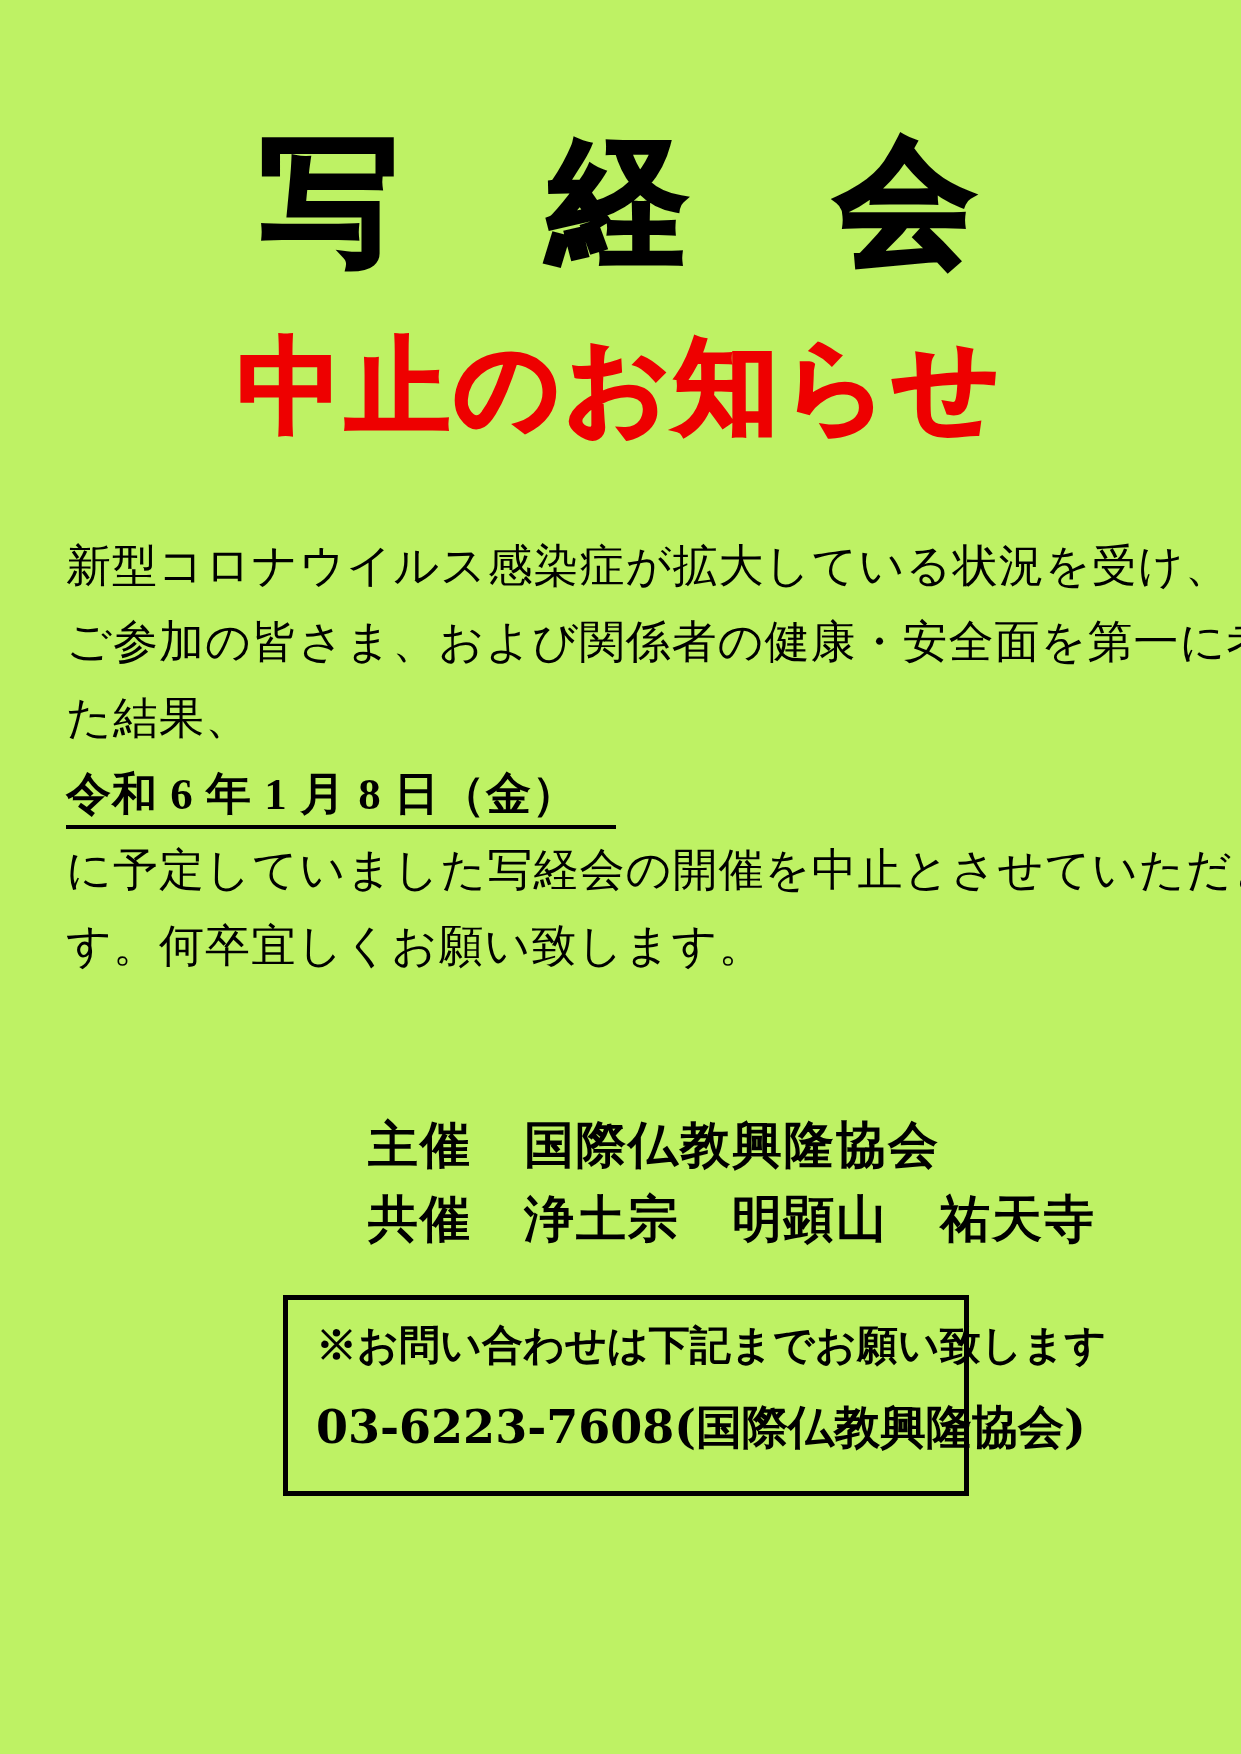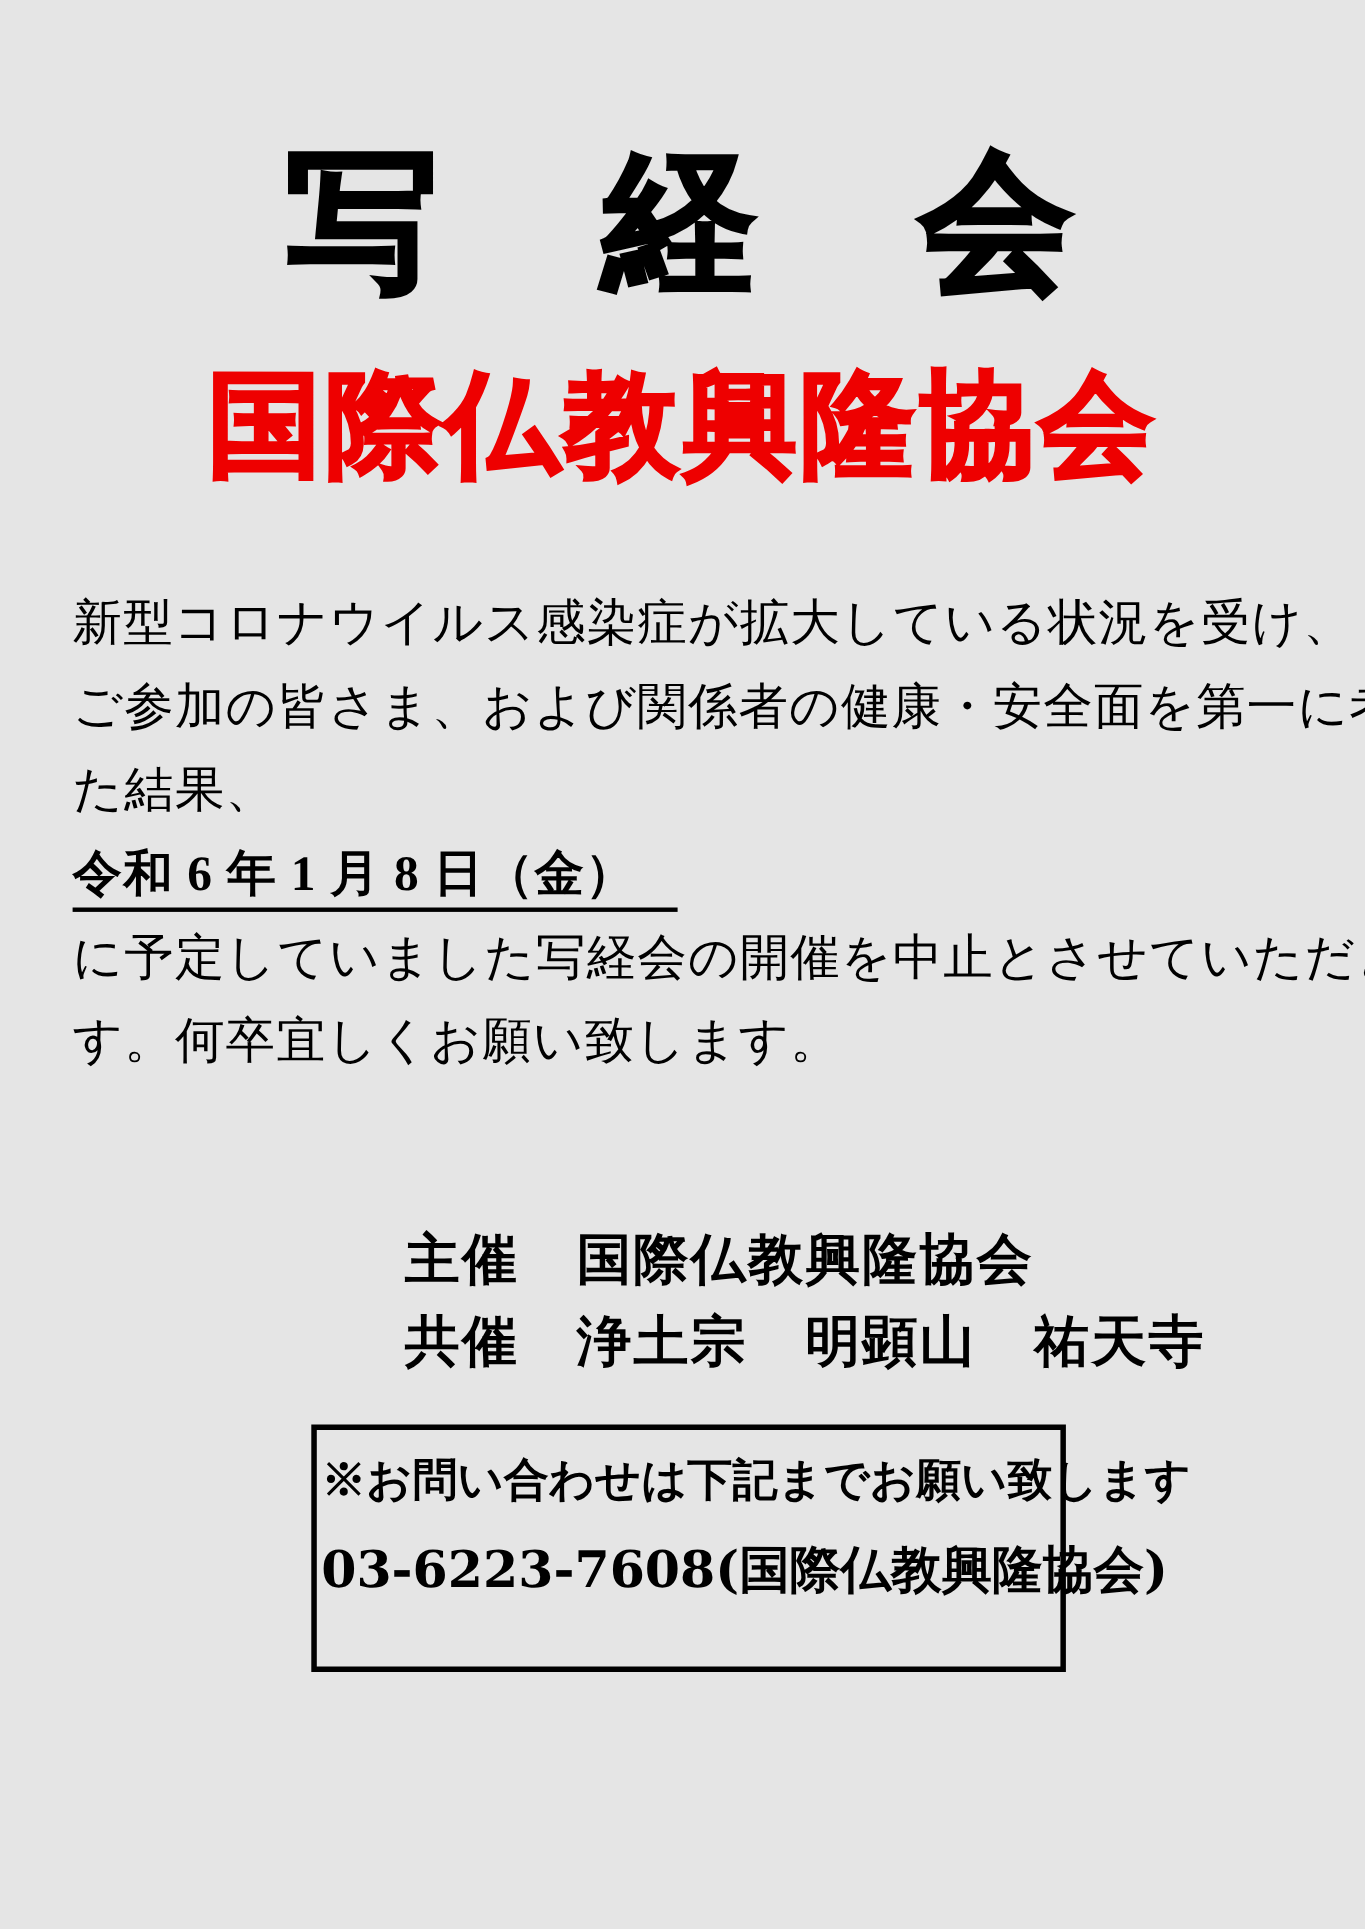--- a/index.html
+++ b/index.html
@@ -4,21 +4,21 @@
 <style>
   html, body {
     margin: 0;
     padding: 0;
     background: #ffffff;
   }
   .page {
     position: relative;
     width: 1241px;
     height: 1754px;
-    background: #e5e5e5;
+    background: #bef264;
     overflow: hidden;
     font-family: "Liberation Serif", "DejaVu Serif", serif;
     color: #000000;
   }
   
   .main-title {
     position: absolute;
     top: 118px;
     left: 0;
     width: 100%;
@@ -77,24 +77,24 @@
     font-family: Liberation Sans, sans-serif;
     letter-spacing: 2px;
   }
   .organizer-line { white-space: nowrap; }
   
   .contact-box {
     position: absolute;
     left: 283px;
     top: 1295px;
     width: 686px;
-    height: 225px;
+    height: 201px;
     border: 5px solid #000000;
     box-sizing: border-box;
-    padding: 18px 0 0 4px;
+    padding: 18px 0 0 28px;
   }
   .contact-note {
     font-size: 41px;
     font-weight: 900;
     font-family: "DejaVu Serif", serif;
     white-space: nowrap;
     letter-spacing: 0px;
   }
   .contact-phone {
     margin-top: 24px;
@@ -113,21 +113,21 @@
     white-space: nowrap;
   }
 </style>
 </head>
 <body>
 
 <div class="page">
 
   <div class="main-title">写　経　会</div>
 
-  <div class="cancel-title">国際仏教興隆協会</div>
+  <div class="cancel-title">中止のお知らせ</div>
 
   <div class="body-text">
     <div class="body-line">新型コロナウイルス感染症が拡大している状況を受け、</div>
     <div class="body-line">ご参加の皆さま、および関係者の健康・安全面を第一に考慮し</div>
     <div class="body-line">た結果、</div>
     <div class="date-line">
       <span class="date-underline">令和 6 年 1 月 8 日（金）</span>
     </div>
     <div class="body-line">に予定していました写経会の開催を中止とさせていただきま</div>
     <div class="body-line">す。何卒宜しくお願い致します。</div>

